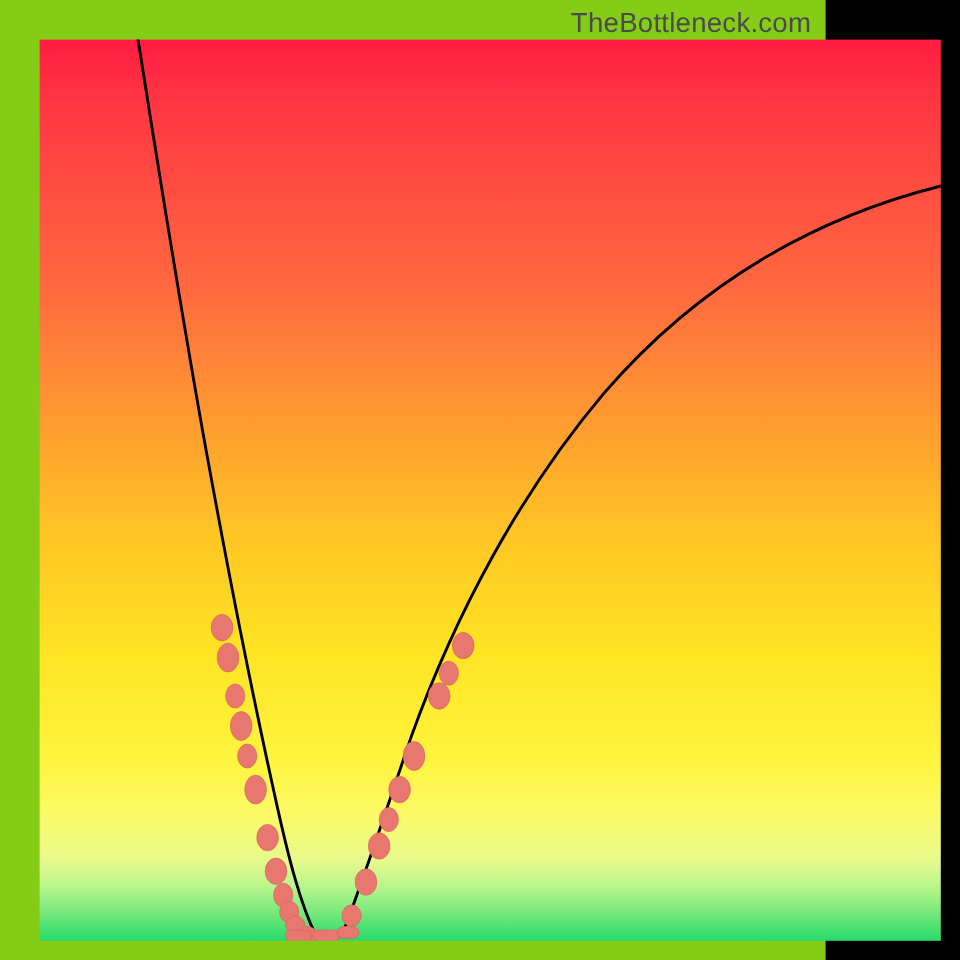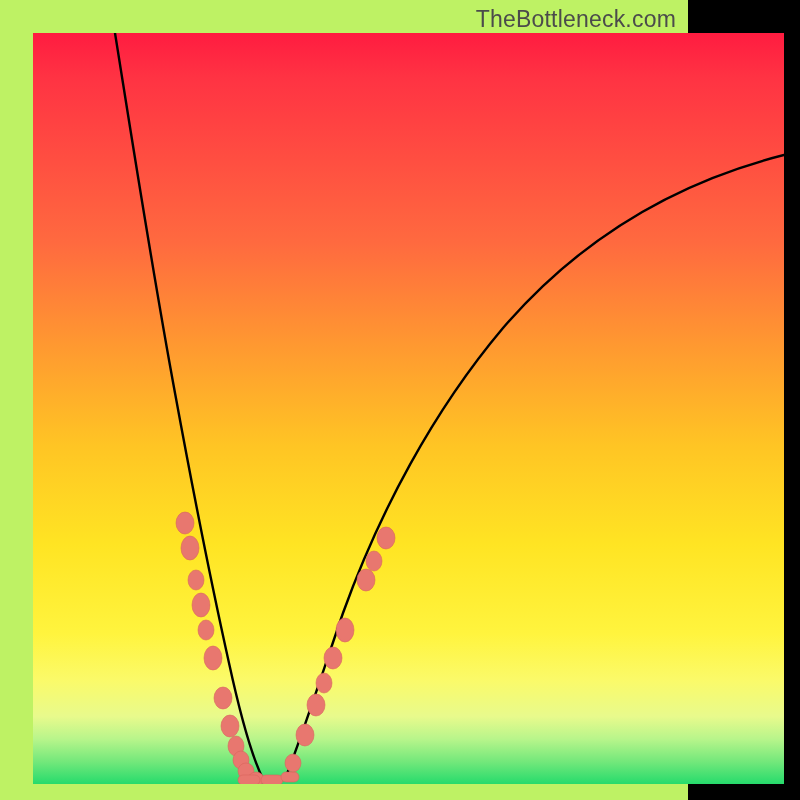--- a/index.html
+++ b/index.html
@@ -8,21 +8,21 @@
     width: 800px;
     height: 800px;
     overflow: hidden;
     background: #000;
     font-family: Arial, Helvetica, sans-serif;
   }
   .frame {
     position: relative;
     width: 688px;
     height: 800px;
-    background: #bef264;
+    background: #84cc16;
   }
   .plot-area {
     position: absolute;
     left: 33px;
     top: 33px;
     width: 751px;
     height: 751px;
     
     background: linear-gradient(
       to bottom,

